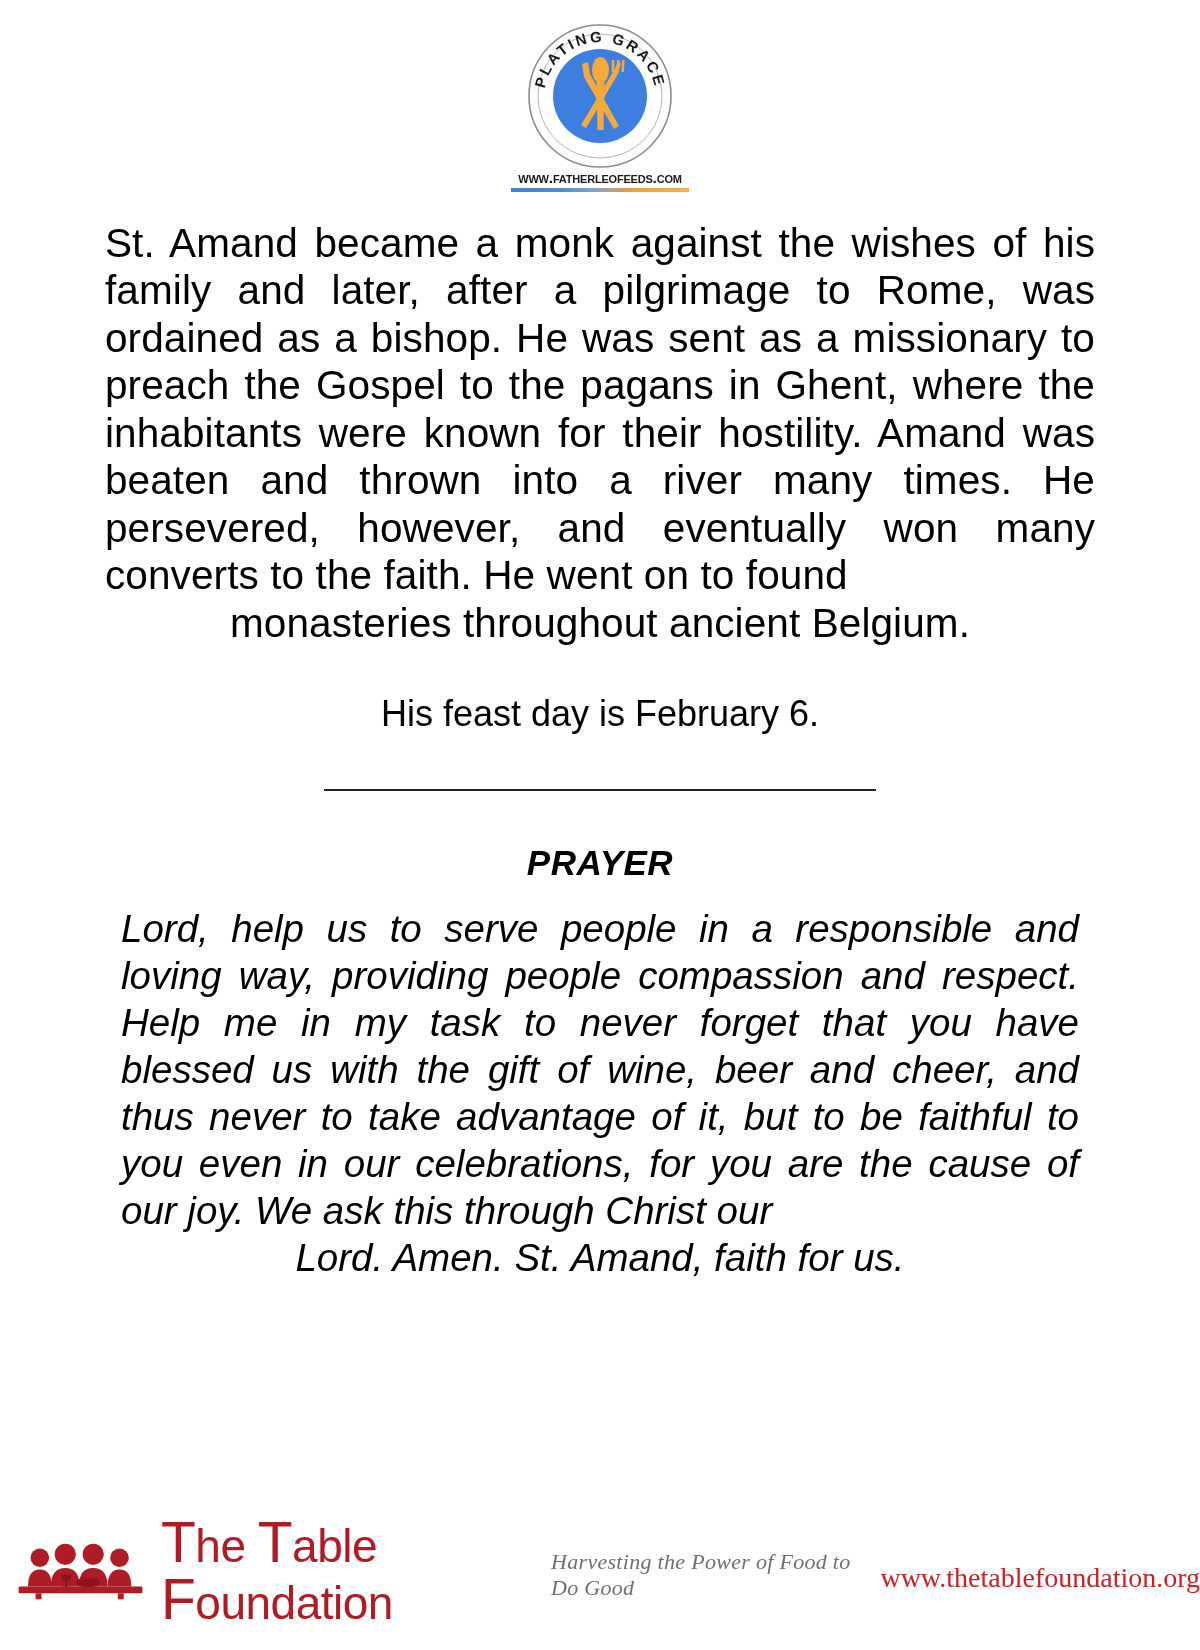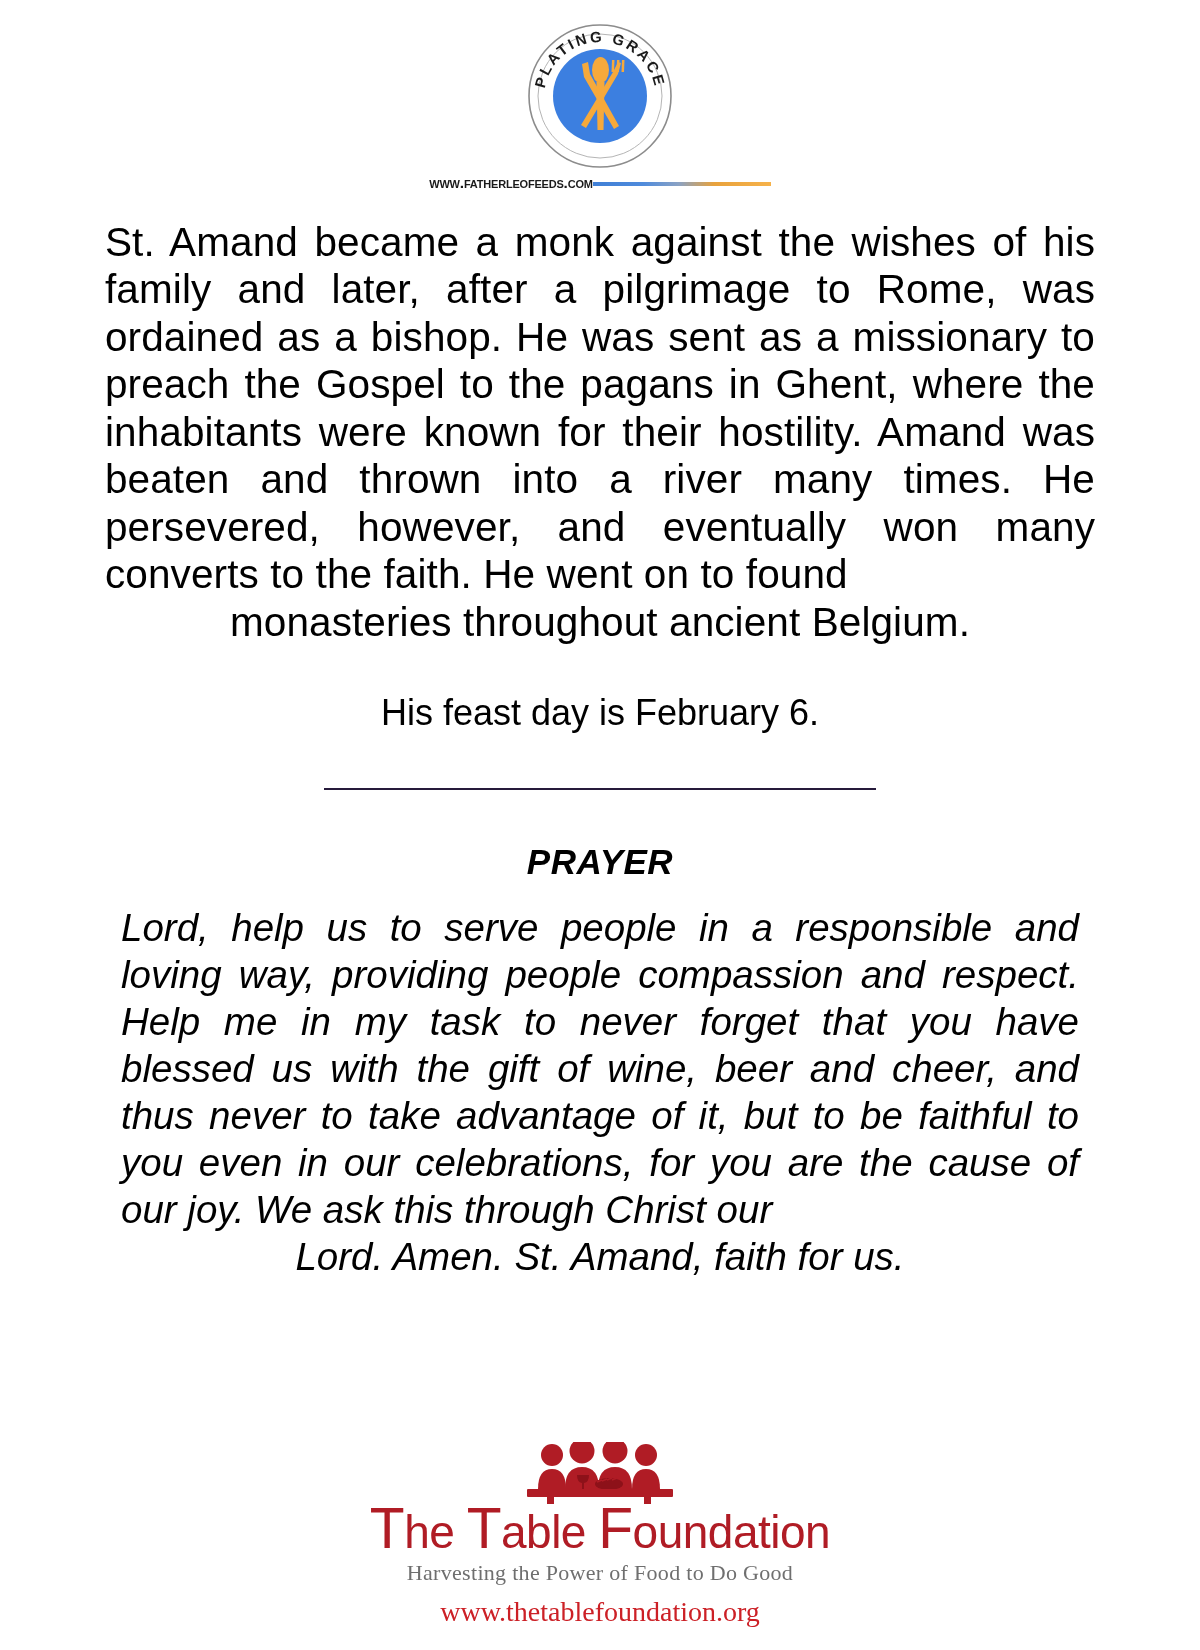--- a/index.html
+++ b/index.html
@@ -25,22 +25,22 @@
     align-items: center;
   }
   .badge {
     position: relative;
     width: 148px;
     height: 148px;
   }
   .badge svg { display: block; }
 
   .site-url-wrap {
-    margin-top: 5px;
-    display: flex;
+    display: flex;
+    flex-direction: column;
     align-items: center;
   }
   .site-url {
     font-family: "Liberation Sans", sans-serif;
     font-weight: bold;
     font-size: 15.5px;
     letter-spacing: -0.2px;
     color: #1a1a1a;
     font-variant: small-caps;
     text-transform: lowercase;
@@ -121,36 +121,37 @@
     text-align: center;
   }
 
   
   .footer {
     position: absolute;
     left: 0;
     right: 0;
     bottom: 22px;
     display: flex;
-    flex-direction: column;
+    flex-direction: row;
     align-items: center;
   }
   .tf-mark { display: block; }
   .tf-name {
     font-family: "Liberation Sans", sans-serif;
     font-size: 46px;
     font-weight: normal;
     color: #b01c25;
     line-height: 1;
     letter-spacing: -0.5px;
     margin-top: -4px;
   }
   .tf-name .cap { font-size: 57px; }
   .tf-tagline {
     font-family: "Liberation Serif", serif;
+    font-style: italic;
     font-size: 22px;
     color: #6f6f6f;
     margin-top: 3px;
     letter-spacing: 0.3px;
   }
   .tf-url {
     font-family: Liberation Serif, serif;
     font-size: 28px;
     color: #cc2026;
     margin-top: 10px;

